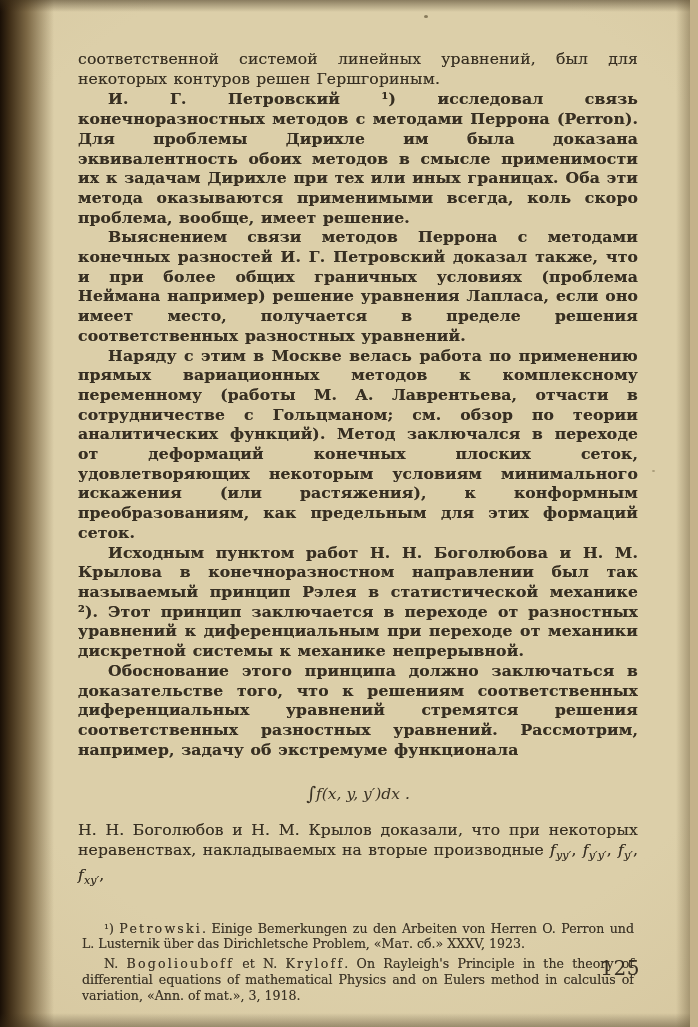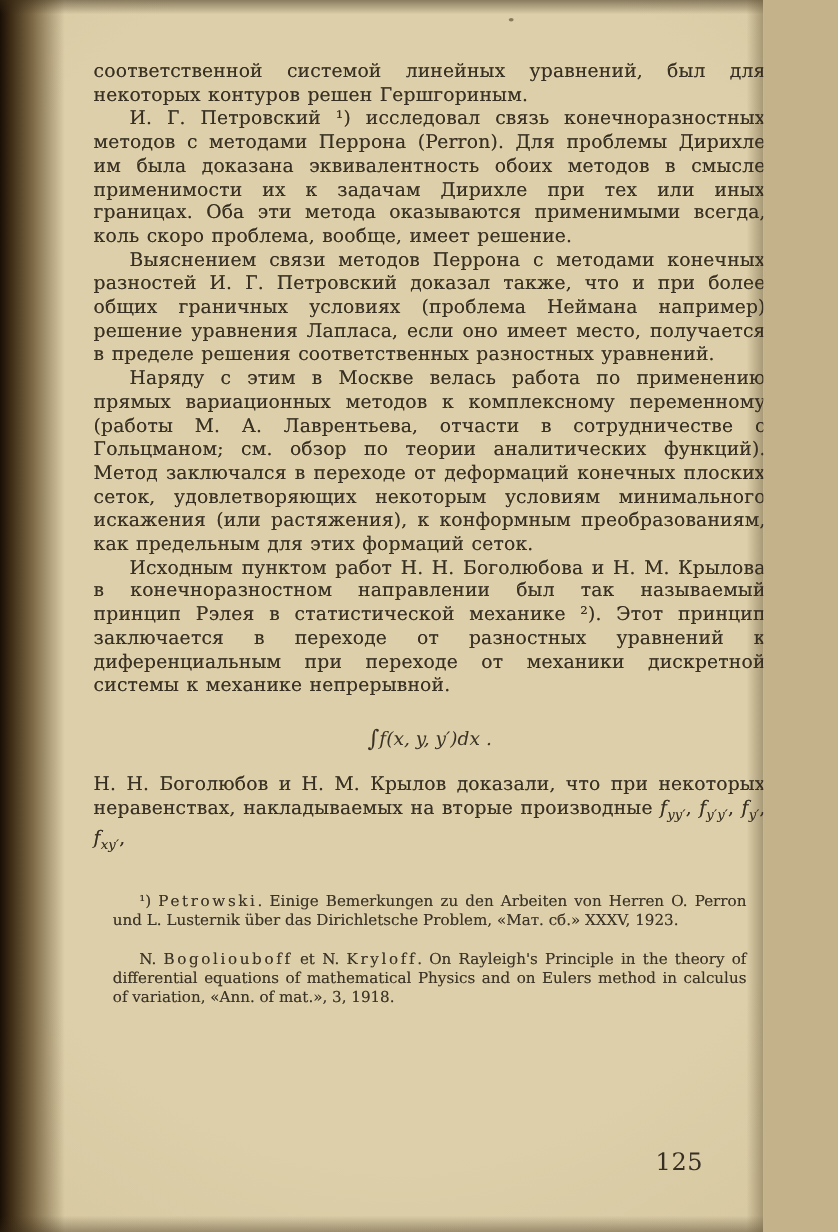--- a/index.html
+++ b/index.html
@@ -7,21 +7,21 @@
     padding: 0;
   }
   body {
     width: 698px;
     height: 1027px;
     background: #c4b28a;
     font-family: "DejaVu Serif", "Liberation Serif", serif;
   }
   .scan {
     position: relative;
-    width: 636px;
+    width: 690px;
     height: 1027px;
     overflow: hidden;
     background: radial-gradient(ellipse 120% 90% at 52% 45%, #dccfa9 55%, #d4c49c 84%, #c7b58b 100%);
   }
   .edge-left {
     position: absolute;
     left: 0; top: 0; bottom: 0;
     width: 54px;
     background: linear-gradient(to right, #190f06 0px, #3d2c16 9px, #7c6845 27px, rgba(124,104,69,0) 54px);
     pointer-events: none;
@@ -58,20 +58,21 @@
     margin: 0;
     font-size: 15.6px;
     line-height: 19.7px;
     text-align: justify;
     letter-spacing: 0.15px;
     word-spacing: 1px;
     text-shadow: 0 0 0.4px rgba(55,47,34,0.55);
   }
   p.body-para.indent {
     text-indent: 30px;
+    font-weight: bold;
   }
   .formula {
     margin: 23px 0 17px 0;
     text-align: center;
     font-style: italic;
     font-size: 15.5px;
     color: #3a3224;
   }
   .formula .int {
     font-style: normal;
@@ -91,21 +92,21 @@
     font-size: 11px;
     font-style: italic;
   }
   .footnotes {
     margin-top: 30px;
     font-size: 12.6px;
     line-height: 15.8px;
     color: #3b3326;
   }
   .footnotes p {
-    margin: 16px;
+    margin: 4px;
     text-align: justify;
     text-indent: 22px;
     text-shadow: 0 0 0.3px rgba(59,51,38,0.5);
   }
   .footnotes .sp {
     letter-spacing: 2.2px;
   }
   .page-number {
     position: absolute;
     top: 956px;
@@ -140,20 +141,21 @@
 
     <p class="body-para indent">И. Г. Петровский ¹) исследовал связь конечноразностных методов с методами Перрона (Perron). Для проблемы Дирихле им была доказана эквивалентность обоих методов в смысле применимости их к задачам Дирихле при тех или иных границах. Оба эти метода оказываются применимыми всегда, коль скоро проблема, вообще, имеет решение.</p>
 
     <p class="body-para indent">Выяснением связи методов Перрона с методами конечных разностей И. Г. Петровский доказал также, что и при более общих граничных условиях (проблема Неймана например) решение уравнения Лапласа, если оно имеет место, получается в пределе решения соответственных разностных уравнений.</p>
 
     <p class="body-para indent">Наряду с этим в Москве велась работа по применению прямых вариационных методов к комплексному переменному (работы М. А. Лаврентьева, отчасти в сотрудничестве с Гольцманом; см. обзор по теории аналитических функций). Метод заключался в переходе от деформаций конечных плоских сеток, удовлетворяющих некоторым условиям минимального искажения (или растяжения), к конформным преобразованиям, как предельным для этих формаций сеток.</p>
 
 
     <p class="body-para indent">Исходным пунктом работ Н. Н. Боголюбова и Н. М. Крылова в конечноразностном направлении был так называемый принцип Рэлея в статистической механике ²). Этот принцип заключается в переходе от разностных уравнений к диференциальным при переходе от механики дискретной системы к механике непрерывной.</p>
 
+    <p class="body-para indent">Обоснование этого принципа должно заключаться в доказательстве того, что к решениям соответственных диференциальных уравнений стремятся решения соответственных разностных уравнений. Рассмотрим, например, задачу об экстремуме функционала</p>
 
     <div class="formula"><span class="int">∫</span><span>f(x, y, y′)dx .</span></div>
 
     <p class="closing"><span>Н. Н. Боголюбов и Н. М. Крылов доказали, что при некоторых неравенствах, накладываемых на вторые производные </span><i><span>f</span><sub>yy′</sub></i><span>, </span><i><span>f</span><sub>y′y′</sub></i><span>, </span><i><span>f</span><sub>y′</sub></i><span>, </span><i><span>f</span><sub>xy′</sub></i><span>,</span></p>
 
     <div class="footnotes">
       <p><span>¹) </span><span class="sp">Petrowski</span><span>. Einige Bemerkungen zu den Arbeiten von Herren O. Perron und L. Lusternik über das Dirichletsche Problem, «Мат. сб.» XXXV, 1923.</span></p>
 
 
       <p><span>N. </span><span class="sp">Bogoliouboff</span><span> et N. </span><span class="sp">Kryloff</span><span>. On Rayleigh's Principle in the theory of differential equations of mathematical Physics and on Eulers method in calculus of variation, «Ann. of mat.», 3, 1918.</span></p>

